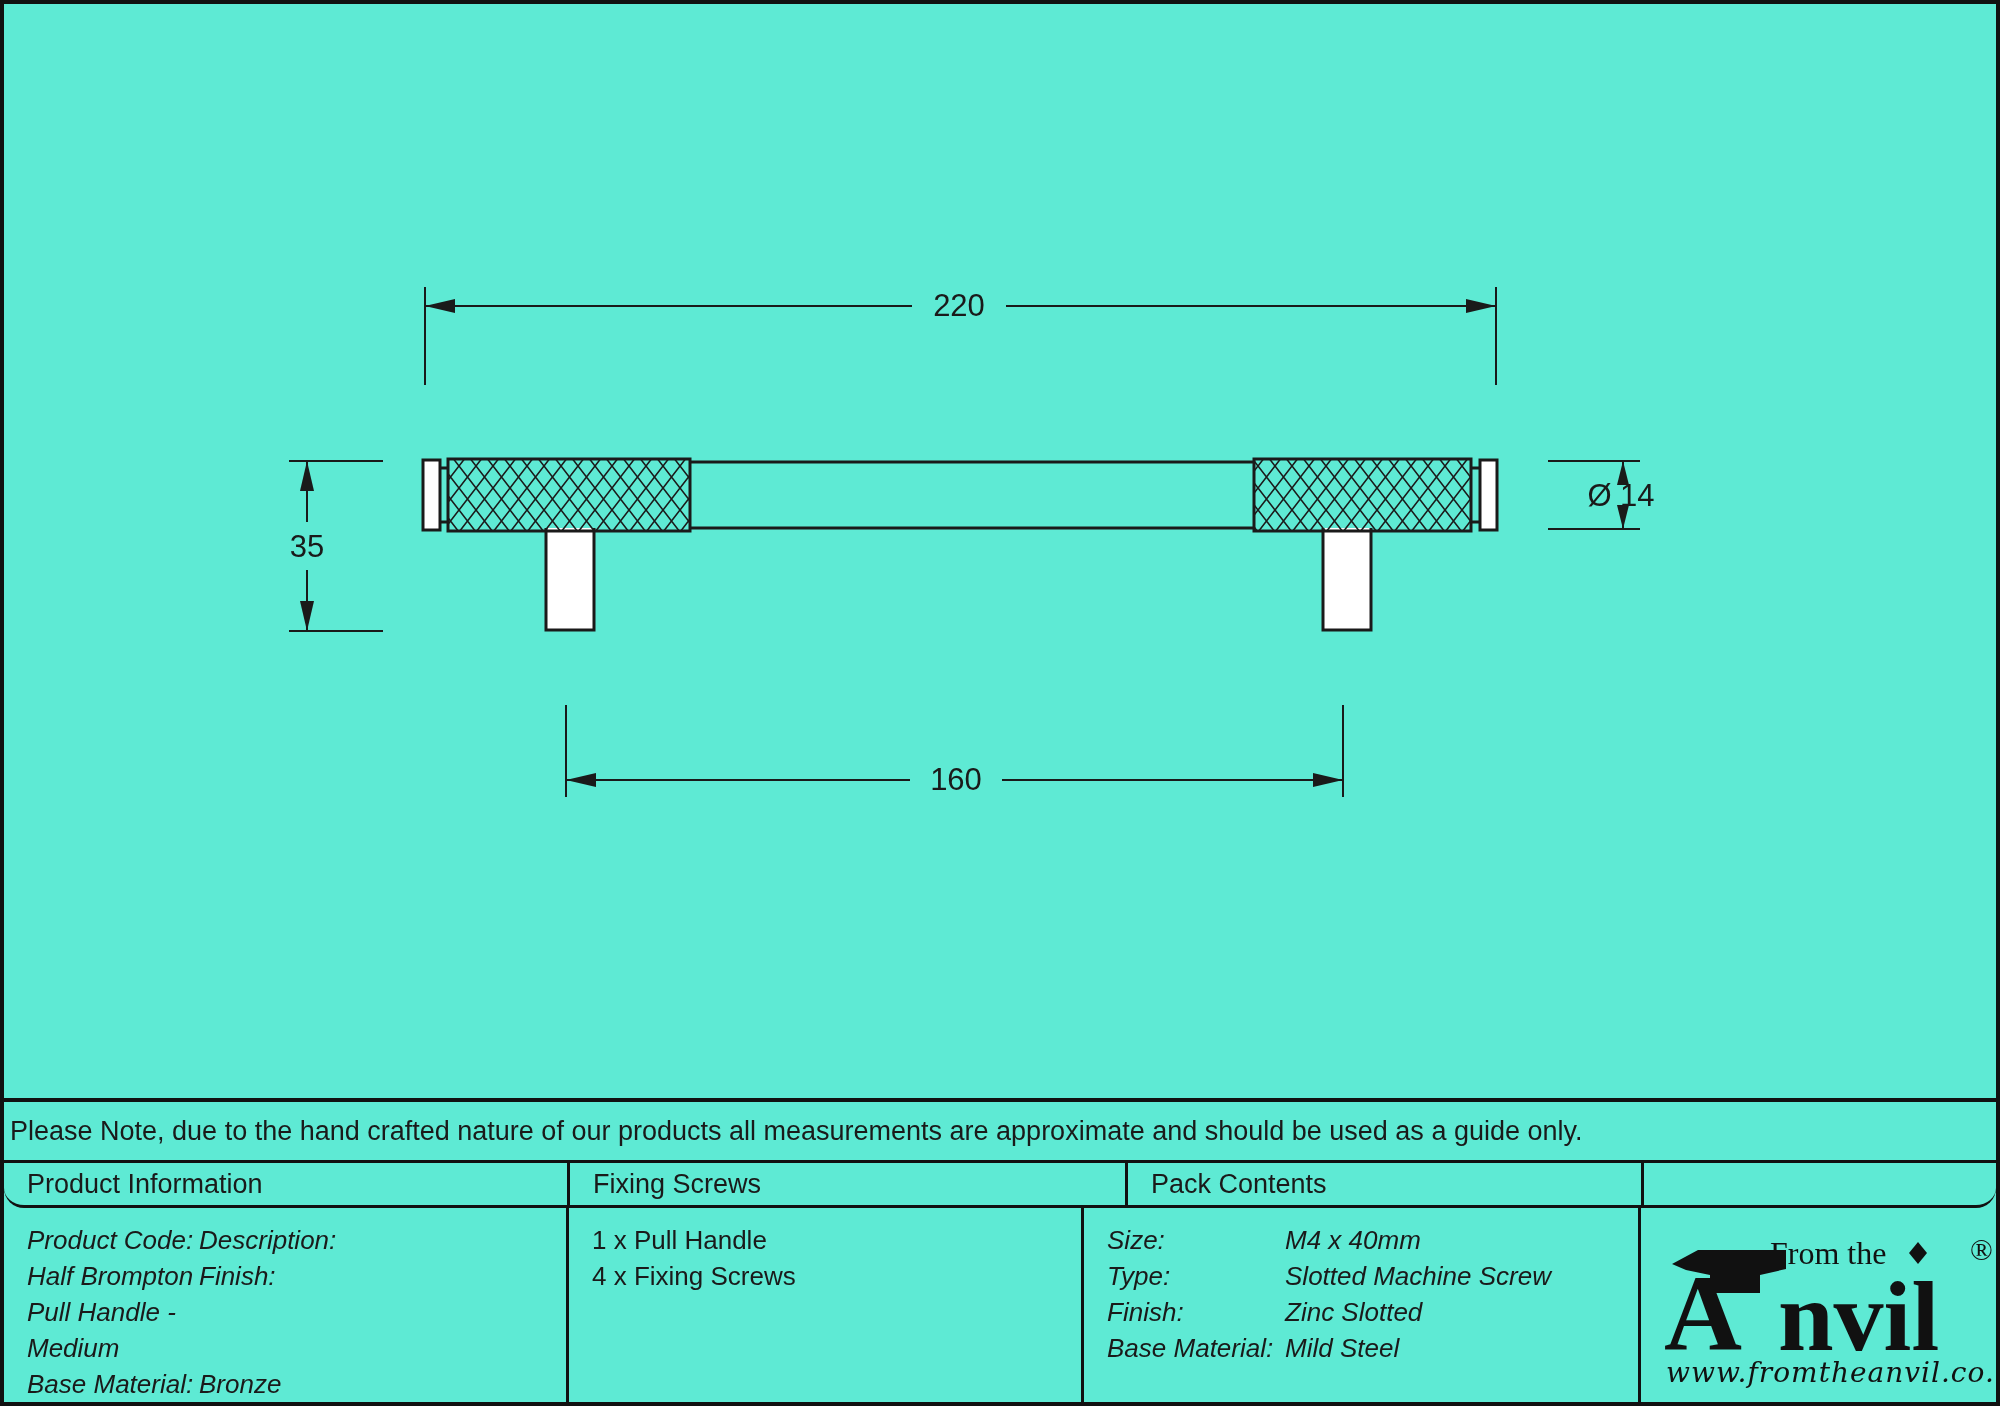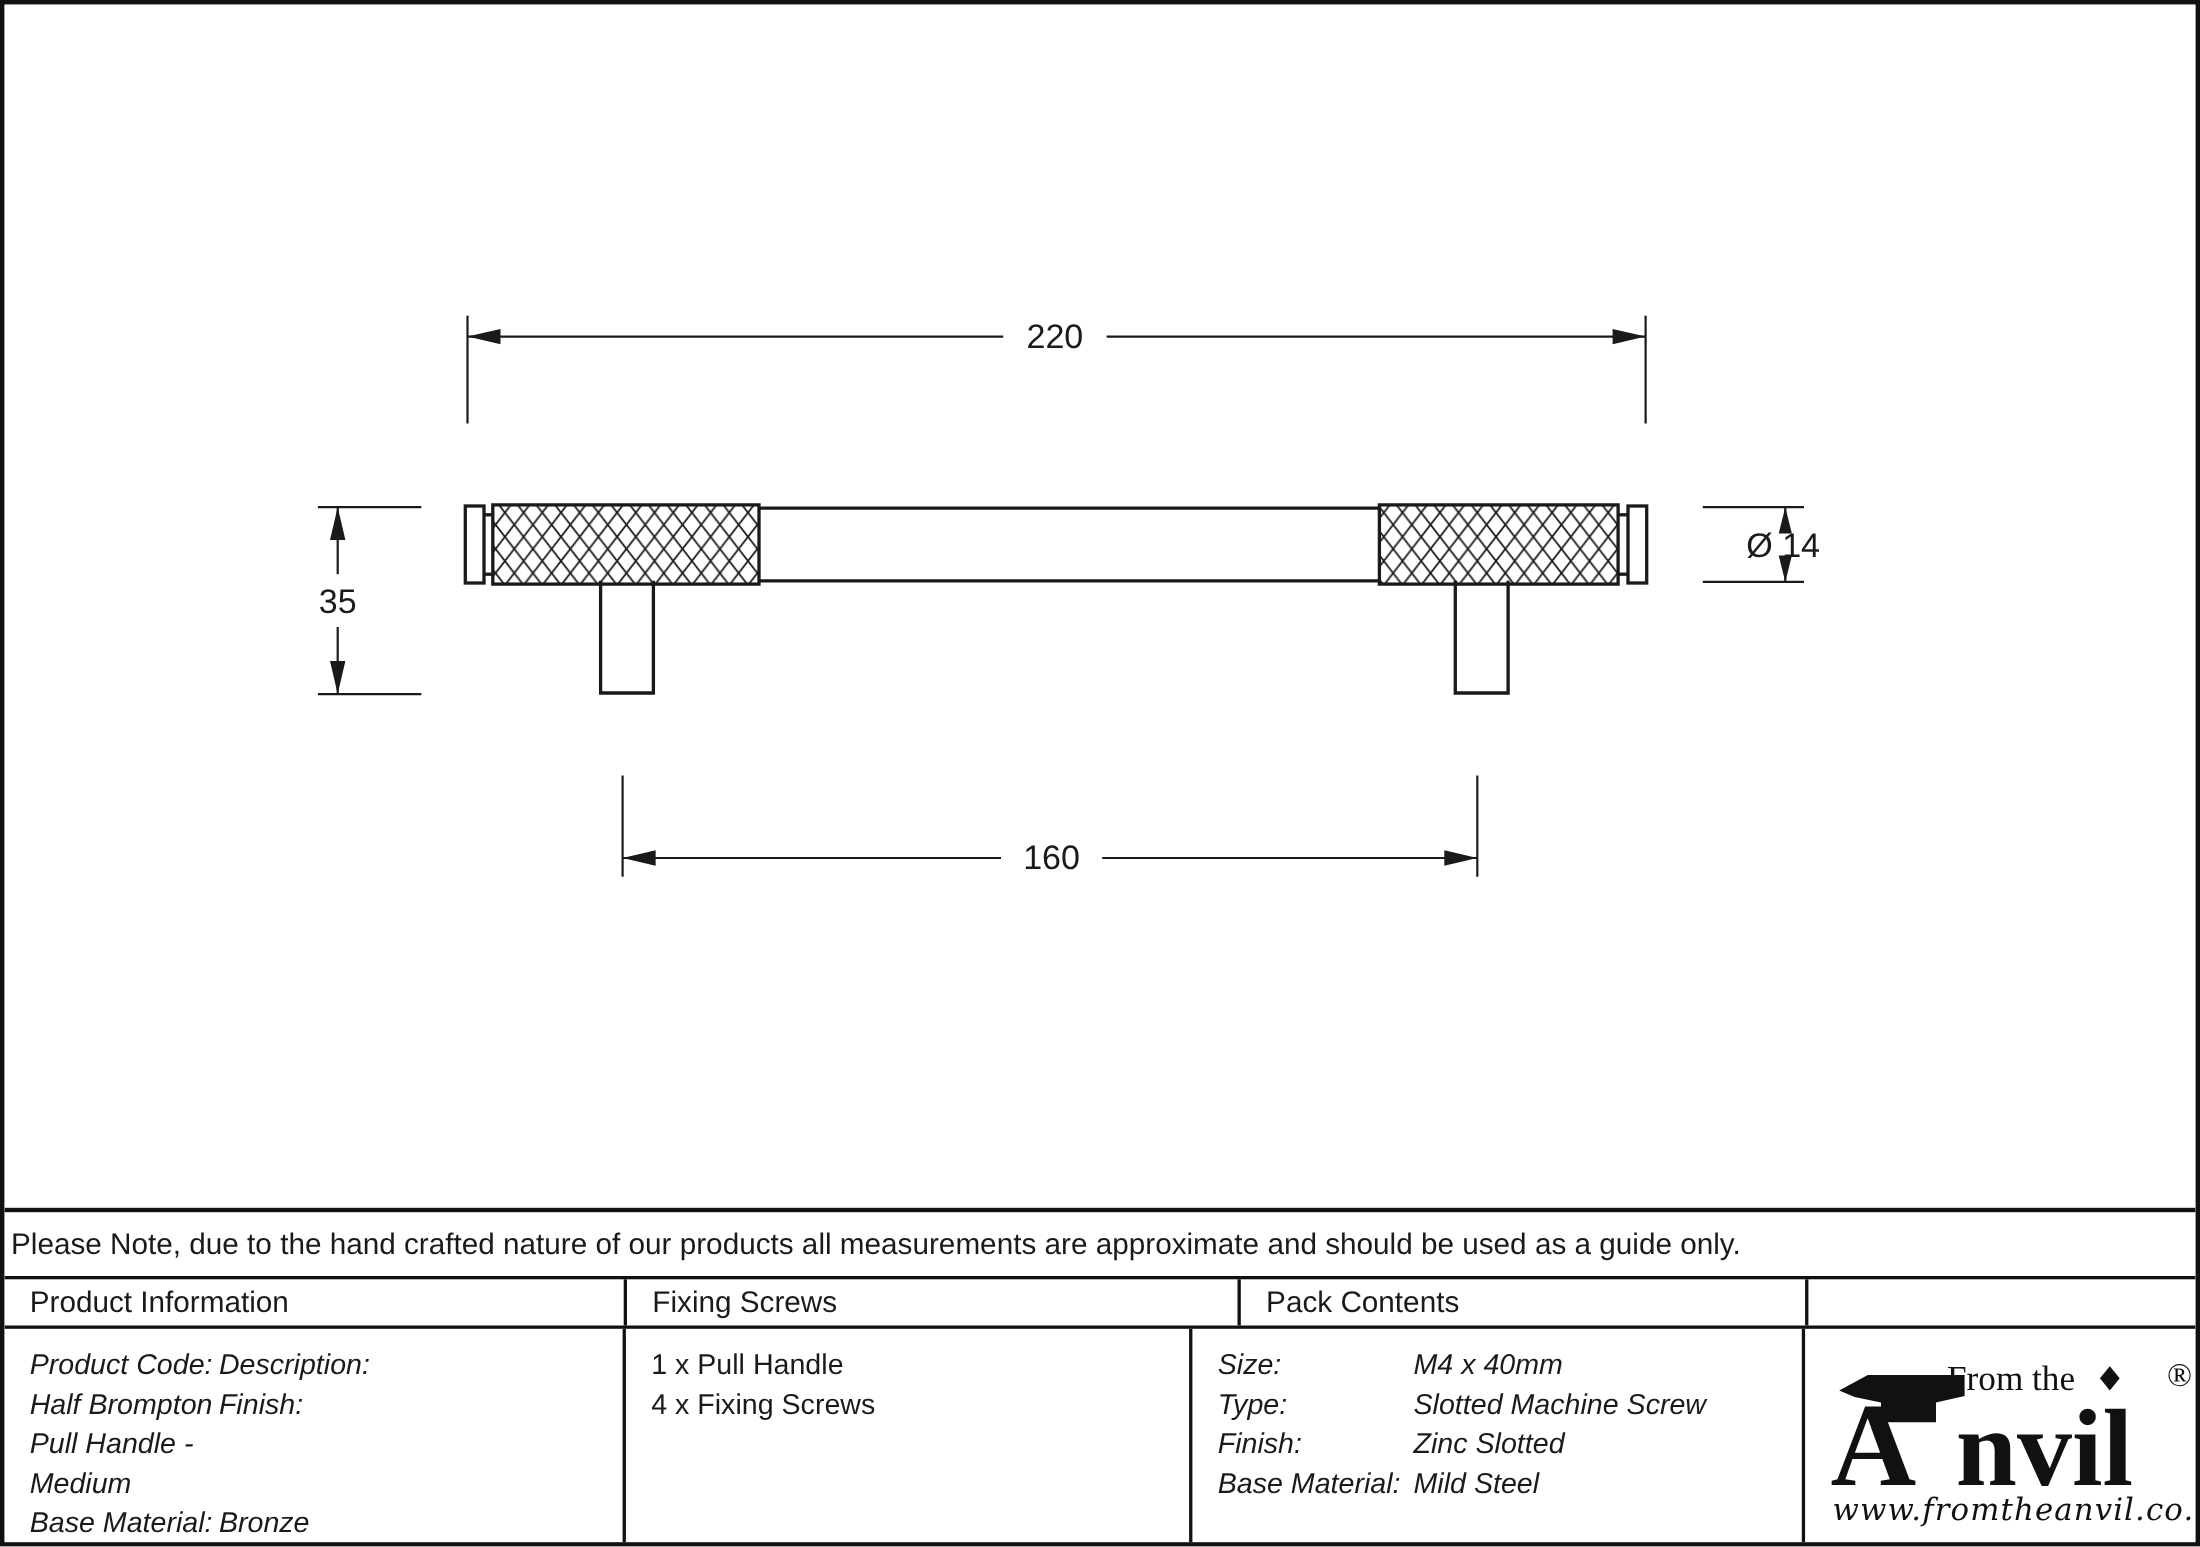--- a/index.html
+++ b/index.html
@@ -1,21 +1,21 @@
 <!DOCTYPE html>
 <html><head>
 <meta charset="utf-8">
 <style>
   * { margin: 0; padding: 0; box-sizing: border-box; }
   html, body { background: #e8e8e8; }
   #sheet {
     position: relative;
     width: 2000px;
     height: 1406px;
-    background: #ffffff;
+    background: #5eead4;
     border: 4px solid #111111;
     font-family: "Liberation Sans", sans-serif;
     color: #1a1a1a;
     display: flex;
     flex-direction: column;
     overflow: hidden;
   }
   .drawing-area {
     height: 1094px;
     position: relative;
@@ -28,21 +28,21 @@
     display: flex;
     align-items: center;
     padding-left: 6px;
     font-size: 27px;
   }
   .info-table {
     flex: 1;
     display: flex;
     flex-direction: column;
   }
-  .tr { display: flex; }
+  .tr { display: flex; border-radius: 20px; }
   .thead { height: 45px; border-bottom: 3px solid #111111; }
   .tbody { flex: 1; }
   .td, .th {
     padding-left: 23px;
   }
   .th { display: flex; align-items: center; font-size: 27px; }
   .col-1 { width: 566px; border-right: 3px solid #111111; }
   .col-2 { width: 516px; border-right: 3px solid #111111; }
   .col-3 { width: 558px; border-right: 3px solid #111111; }
   .col-4 { flex: 1; }

